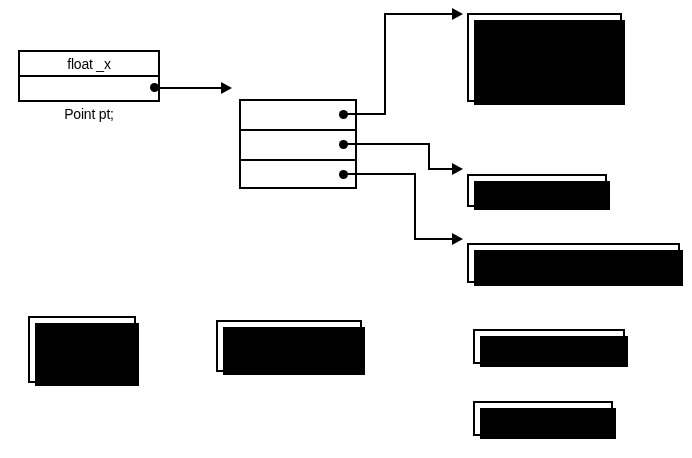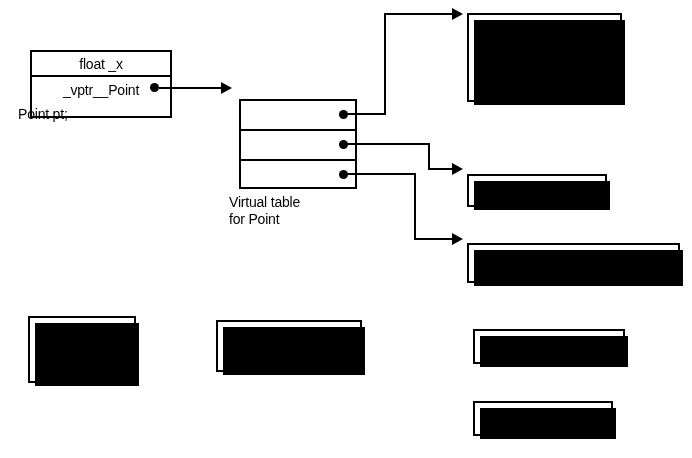--- a/index.html
+++ b/index.html
@@ -52,21 +52,21 @@
   }
   .box-text.mid {
     top: 50%;
     transform: translateY(-50%);
   }
   .box-text.topalign {
     top: 6px;
   }
 
   
-  #object-box { left: 18px; top: 50px; width: 142px; height: 68px; margin-left: 12px; }
+  #object-box { left: 18px; top: 50px; width: 142px; height: 52px; }
   .obj-slot {
     position: absolute;
     left: 0; right: 0;
     height: 25px;
     box-sizing: border-box;
   }
   .obj-slot .slot-label {
     position: absolute;
     left: 0; right: 0;
     top: 50%;
@@ -100,20 +100,21 @@
     background: #000000;
     z-index: 3;
   }
 
   
   .caption {
     position: absolute;
     font-size: 14px;
     line-height: 17px;
     color: #000000;
+    text-align: center;
     white-space: pre-line;
     letter-spacing: -0.2px;
   }
 
   
   .wire {
     position: absolute;
     background: #000000;
     z-index: 2;
   }
@@ -139,43 +140,38 @@
 </style>
 </head>
 <body>
 
 <div id="diagram">
 
   <div class="box" id="object-box">
     <div class="obj-slot" id="obj-slot-0">
       <span class="slot-label">float _x</span>
     </div>
-    <div class="obj-slot" id="obj-slot-1">
-      <span class="slot-label">_vptr__Point</span>
-    </div>
   </div>
 
   <div class="dot" style="left:150px; top:83px;"></div>
 
   <div class="caption" style="left:18px; top:106px; width:142px;">Point pt;</div>
 
   <div class="wire h" style="left:159px; top:87px; width:62px;"></div>
   <div class="arrow" style="left:221px; top:82px;"></div>
 
   <div class="box" id="vtable-box">
     <div class="vt-slot" id="vt-slot-0"></div>
     <div class="vt-slot" id="vt-slot-1"></div>
     <div class="vt-slot" id="vt-slot-2"></div>
   </div>
   <div class="dot" style="left:339px; top:110px;"></div>
   <div class="dot" style="left:339px; top:140px;"></div>
   <div class="dot" style="left:339px; top:170px;"></div>
 
-  <div class="caption" style="left:229px; top:194px; width:138px;">Virtual table
-for Point</div>
 
   <div class="wire h" style="left:346px; top:113px; width:40px;"></div>
   <div class="wire v" style="left:384px; top:13px; height:102px;"></div>
   <div class="wire h" style="left:384px; top:13px; width:74px;"></div>
   <div class="arrow" style="left:452px; top:8px;"></div>
 
   <div class="wire h" style="left:346px; top:143px; width:84px;"></div>
   <div class="wire v" style="left:428px; top:143px; height:27px;"></div>
   <div class="wire h" style="left:428px; top:168px; width:30px;"></div>
   <div class="arrow" style="left:452px; top:163px;"></div>

